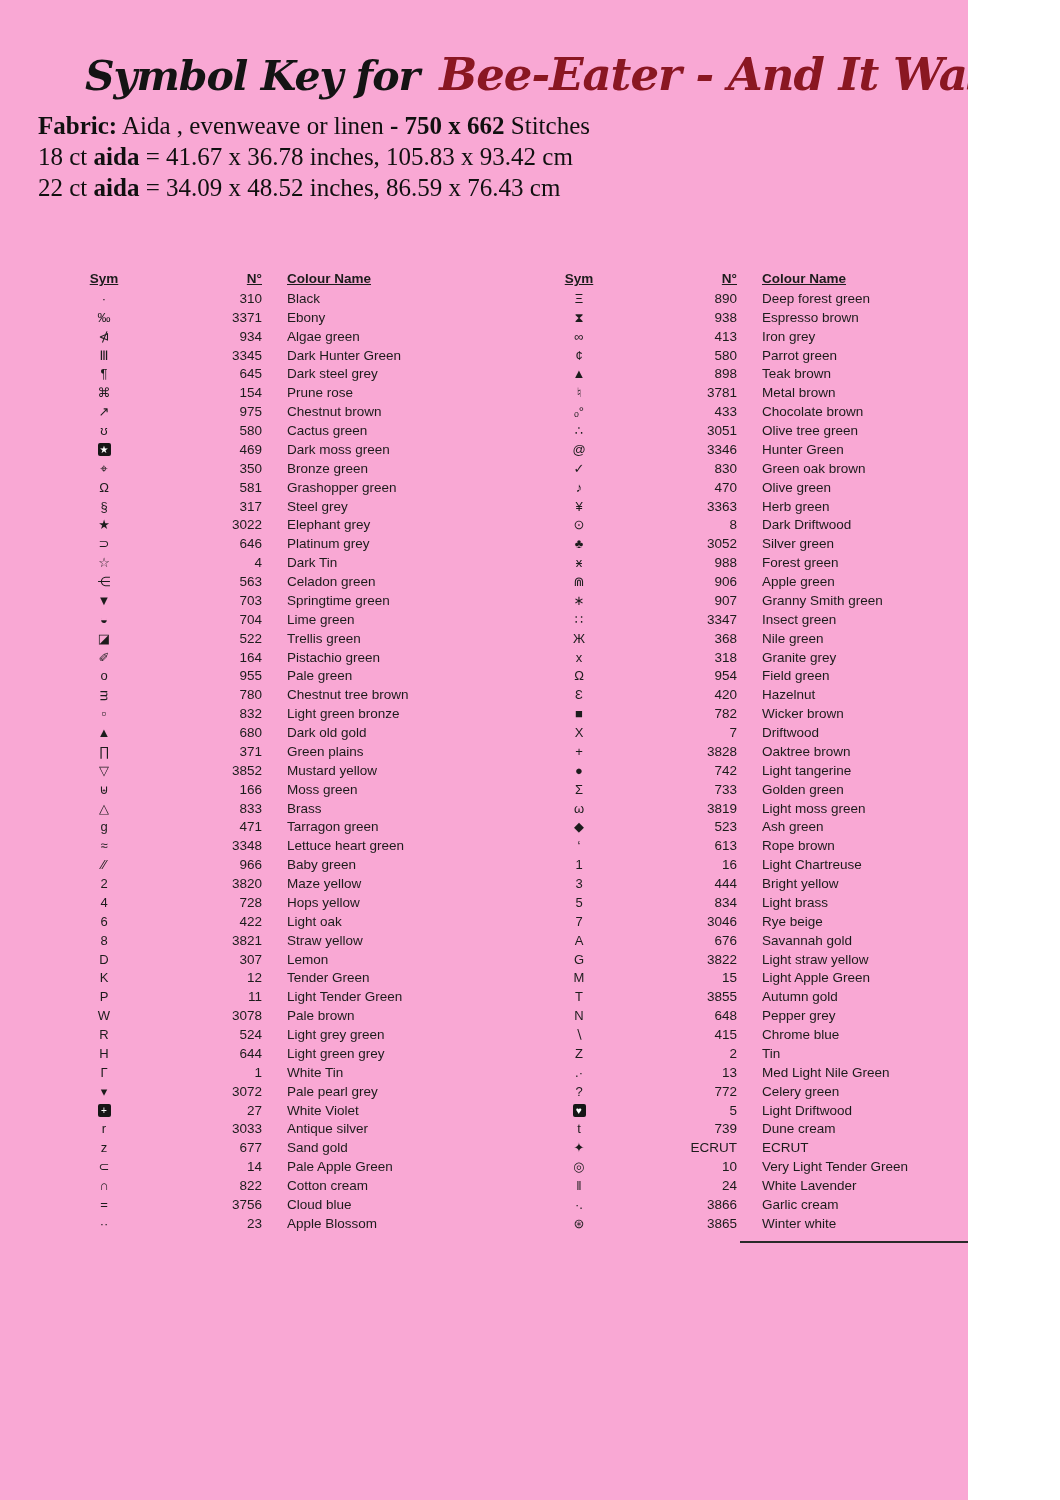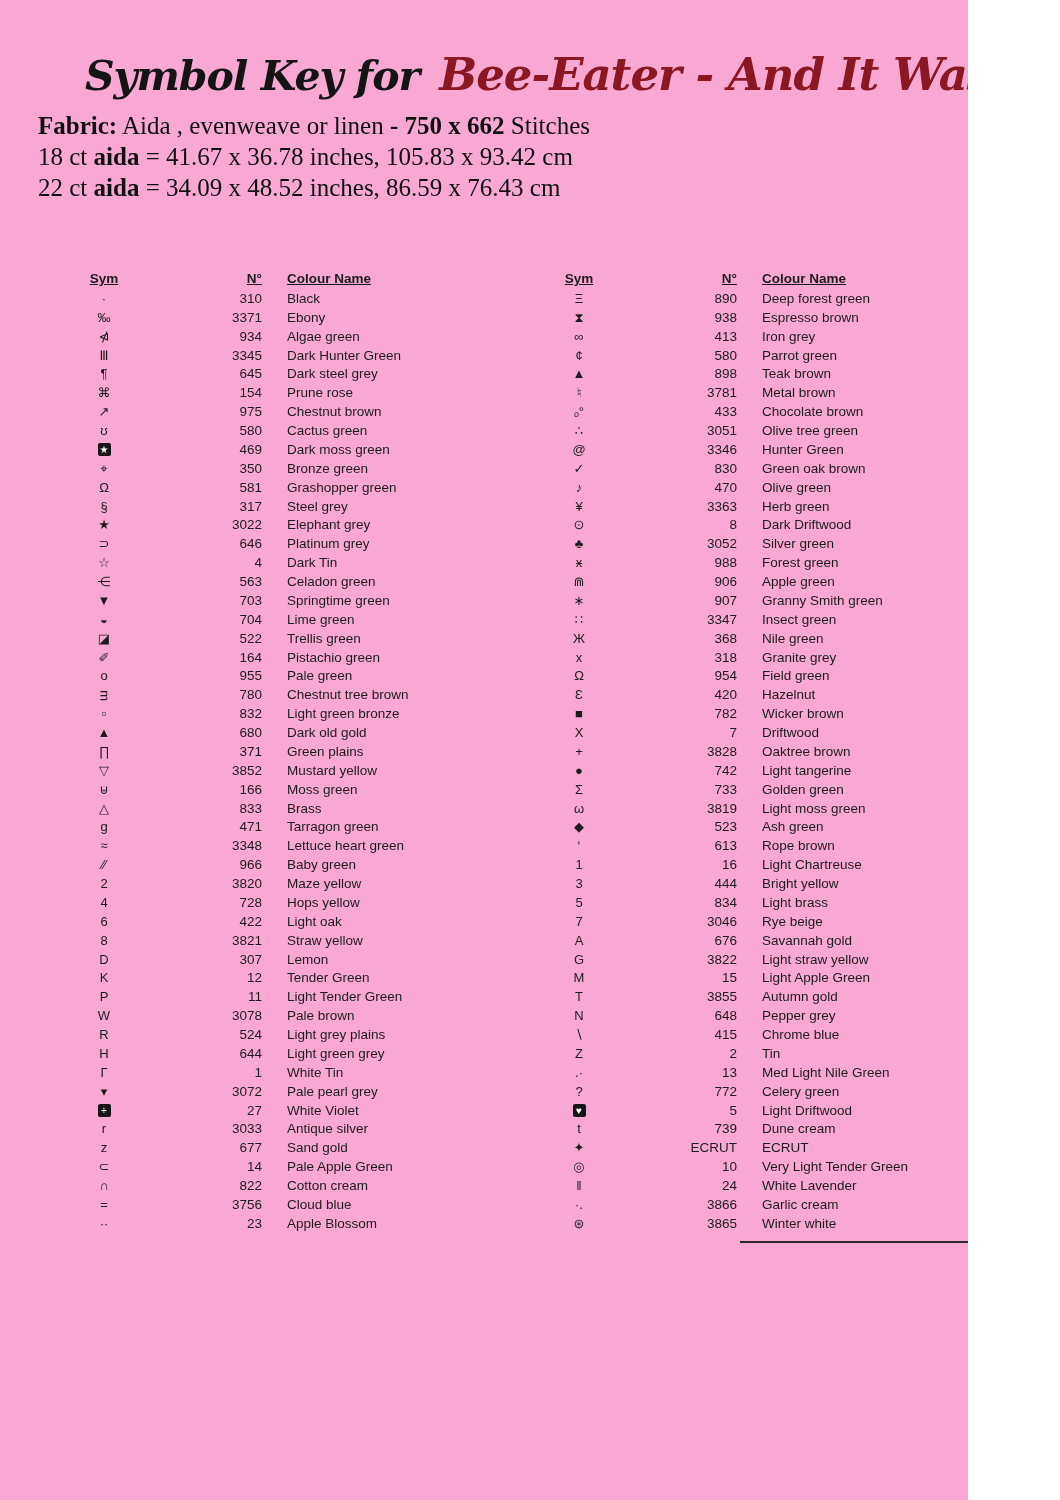--- a/index.html
+++ b/index.html
@@ -290,21 +290,21 @@
 
       <div class="key-row">
         <div class="sym"><span>W</span></div>
         <div class="num">3078</div>
         <div class="name">Pale brown</div>
       </div>
 
       <div class="key-row">
         <div class="sym"><span>R</span></div>
         <div class="num">524</div>
-        <div class="name">Light grey plains</div>
+        <div class="name">Light grey green</div>
       </div>
 
       <div class="key-row">
         <div class="sym"><span>H</span></div>
         <div class="num">644</div>
         <div class="name">Light green grey</div>
       </div>
 
       <div class="key-row">
         <div class="sym"><span>Γ</span></div>

